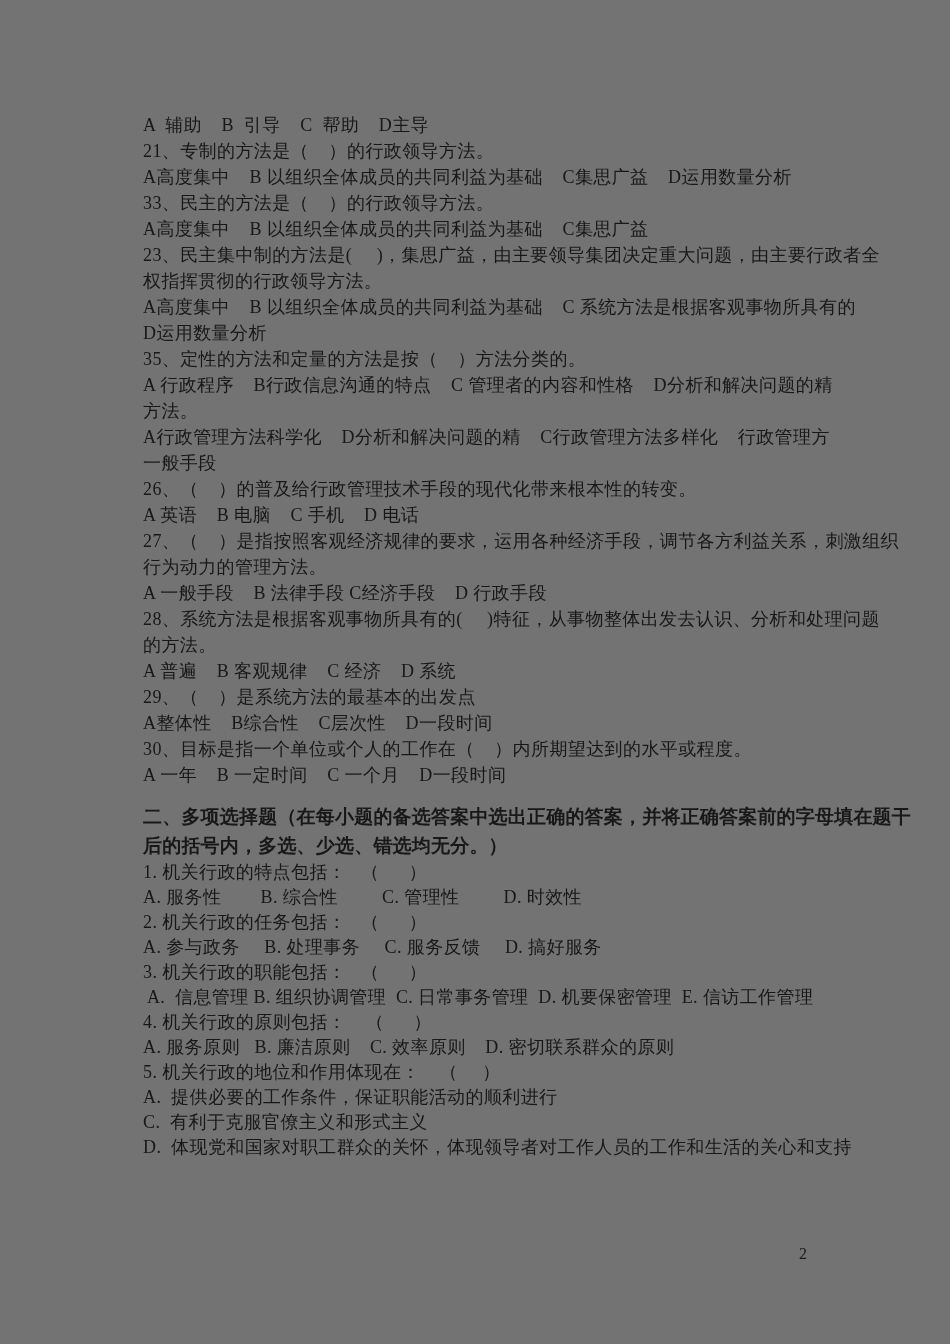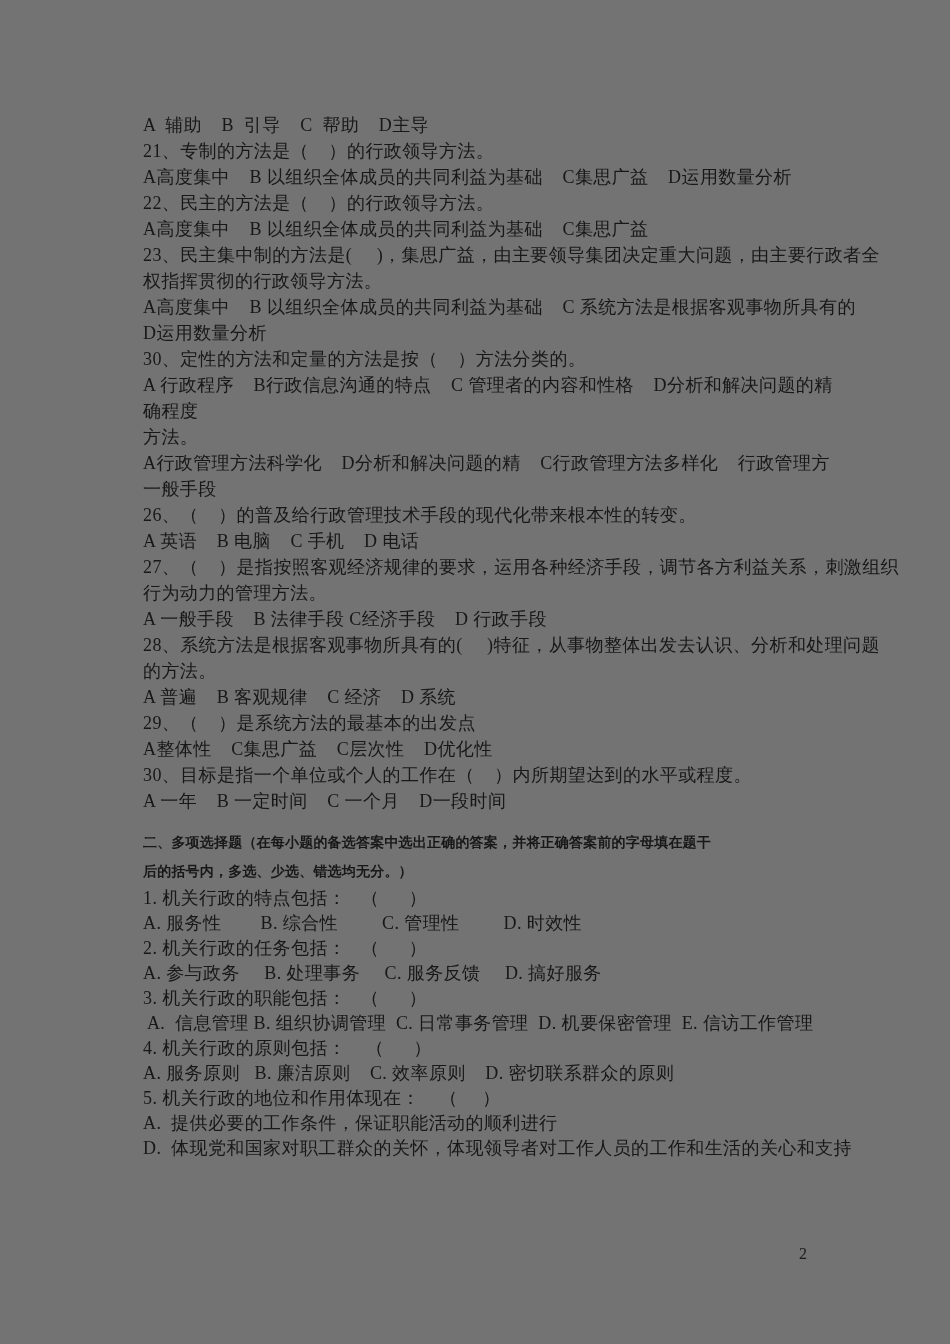--- a/index.html
+++ b/index.html
@@ -30,21 +30,21 @@
     line-height: 26px;
     letter-spacing: 0.4px;
   }
   .line.s2 {
     height: 25px;
     line-height: 25px;
   }
   .line.heading {
     font-family: "Liberation Sans", "DejaVu Sans", sans-serif;
     font-weight: 700;
-    font-size: 14px;
+    font-size: 19px;
     height: 29px;
     line-height: 29px;
     letter-spacing: 0.2px;
   }
   .line.gap-before {
     margin-top: 14px;
   }
   .page-number {
     position: absolute;
     top: 1245px;
@@ -55,52 +55,52 @@
   }
 </style>
 </head>
 <body>
 
 <div class="page">
   <div class="content">
       <div class="line">A  辅助    B  引导    C  帮助    D主导</div>
       <div class="line">21、专制的方法是（    ）的行政领导方法。</div>
       <div class="line">A高度集中    B 以组织全体成员的共同利益为基础    C集思广益    D运用数量分析</div>
-      <div class="line">22、民主的方法是（    ）的行政领导方法。</div>
+      <div class="line">33、民主的方法是（    ）的行政领导方法。</div>
       <div class="line">A高度集中    B 以组织全体成员的共同利益为基础    C集思广益</div>
       <div class="line">23、民主集中制的方法是(     )，集思广益，由主要领导集团决定重大问题，由主要行政者全</div>
       <div class="line">权指挥贯彻的行政领导方法。</div>
       <div class="line">A高度集中    B 以组织全体成员的共同利益为基础    C 系统方法是根据客观事物所具有的</div>
       <div class="line">D运用数量分析</div>
-      <div class="line">30、定性的方法和定量的方法是按（    ）方法分类的。</div>
+      <div class="line">35、定性的方法和定量的方法是按（    ）方法分类的。</div>
       <div class="line">A 行政程序    B行政信息沟通的特点    C 管理者的内容和性格    D分析和解决问题的精</div>
-      <div class="line">确程度</div>
       <div class="line">方法。</div>
       <div class="line">A行政管理方法科学化    D分析和解决问题的精    C行政管理方法多样化    行政管理方</div>
       <div class="line">一般手段</div>
       <div class="line">26、（    ）的普及给行政管理技术手段的现代化带来根本性的转变。</div>
       <div class="line">A 英语    B 电脑    C 手机    D 电话</div>
       <div class="line">27、（    ）是指按照客观经济规律的要求，运用各种经济手段，调节各方利益关系，刺激组织</div>
       <div class="line">行为动力的管理方法。</div>
       <div class="line">A 一般手段    B 法律手段 C经济手段    D 行政手段</div>
       <div class="line">28、系统方法是根据客观事物所具有的(     )特征，从事物整体出发去认识、分析和处理问题</div>
       <div class="line">的方法。</div>
       <div class="line">A 普遍    B 客观规律    C 经济    D 系统</div>
       <div class="line">29、（    ）是系统方法的最基本的出发点</div>
-      <div class="line">A整体性    C集思广益    C层次性    D优化性</div>
+      <div class="line">A整体性    B综合性    C层次性    D一段时间</div>
       <div class="line">30、目标是指一个单位或个人的工作在（    ）内所期望达到的水平或程度。</div>
       <div class="line">A 一年    B 一定时间    C 一个月    D一段时间</div>
       <div class="line heading gap-before">二、多项选择题（在每小题的备选答案中选出正确的答案，并将正确答案前的字母填在题干</div>
       <div class="line heading">后的括号内，多选、少选、错选均无分。）</div>
       <div class="line s2">1. 机关行政的特点包括：   （      ）</div>
       <div class="line s2">A. 服务性        B. 综合性         C. 管理性         D. 时效性</div>
       <div class="line s2">2. 机关行政的任务包括：   （      ）</div>
       <div class="line s2">A. 参与政务     B. 处理事务     C. 服务反馈     D. 搞好服务</div>
       <div class="line s2">3. 机关行政的职能包括：   （      ）</div>
       <div class="line s2"> A.  信息管理 B. 组织协调管理  C. 日常事务管理  D. 机要保密管理  E. 信访工作管理</div>
       <div class="line s2">4. 机关行政的原则包括：    （      ）</div>
       <div class="line s2">A. 服务原则   B. 廉洁原则    C. 效率原则    D. 密切联系群众的原则</div>
       <div class="line s2">5. 机关行政的地位和作用体现在：    （     ）</div>
       <div class="line s2">A.  提供必要的工作条件，保证职能活动的顺利进行</div>
+      <div class="line s2">C.  有利于克服官僚主义和形式主义</div>
       <div class="line s2">D.  体现党和国家对职工群众的关怀，体现领导者对工作人员的工作和生活的关心和支持</div>
     </div>
   <div class="page-number">2</div>
 </div>
 
 </body></html>

